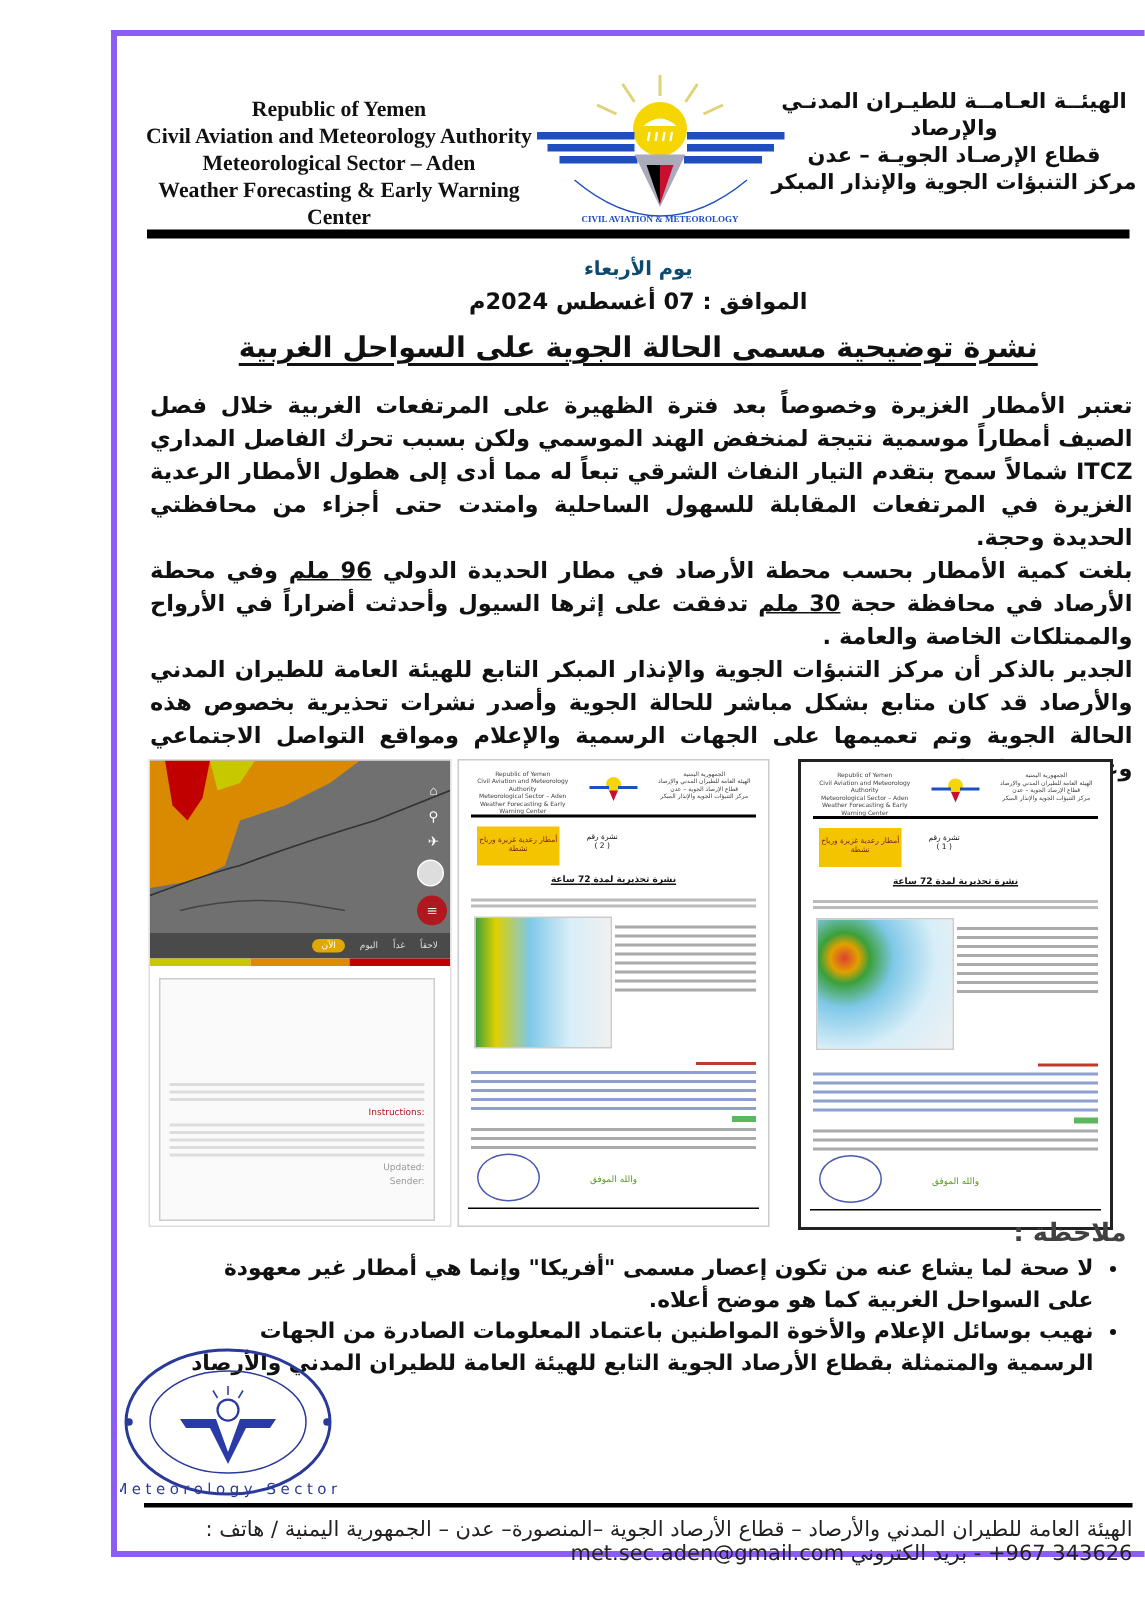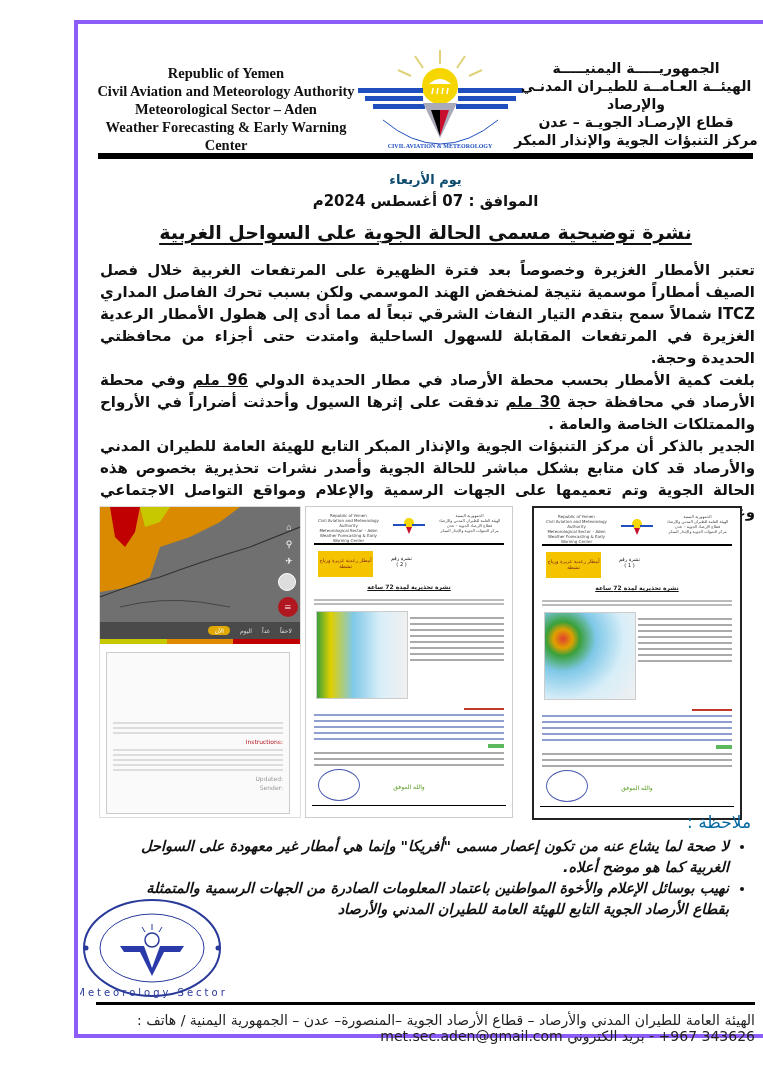--- a/index.html
+++ b/index.html
@@ -15,22 +15,22 @@
   .body{position:absolute;left:22px;right:18px;top:235px;direction:rtl;text-align:justify;font-weight:bold;font-size:15px;line-height:22px;font-family:"DejaVu Sans",sans-serif;}
   .body p{margin:0;}
   .u{text-decoration:underline;}
   .images{position:absolute;left:21px;top:482px;width:660px;height:310px;}
   .img-map{position:absolute;left:0;top:0;width:200px;height:310px;border:1px solid #ddd;background:#fff;overflow:hidden;}
   .map-area{position:absolute;left:0;top:0;width:200px;height:115px;background:#6f6f6f;}
   .map-bar{position:absolute;left:0;top:115px;width:200px;height:17px;background:#4a4a4a;}
   .map-scale{position:absolute;left:0;top:132px;width:200px;height:5px;display:flex;}
   .alert-card{position:absolute;left:6px;top:145px;width:182px;height:160px;border:1px solid #ccc;background:#fafafa;font-size:6px;color:#999;font-family:"DejaVu Sans",sans-serif;direction:rtl;}
   .thumb{position:absolute;top:0;width:206px;height:310px;border:1px solid #ccc;background:#fff;overflow:hidden;}
-  .notes-h{position:absolute;right:22px;top:788px;direction:rtl;color:#0369a1;font-weight:normal;font-size:17px;font-family:"DejaVu Sans",sans-serif;}
-  .notes{position:absolute;right:22px;left:40px;top:812px;direction:rtl;font-weight:bold;font-size:14.5px;line-height:21px;font-family:"DejaVu Sans",sans-serif;margin:0;padding-right:22px;font-style:italic;}
+  .notes-h{position:absolute;right:22px;top:788px;direction:rtl;color:#404040;font-weight:bold;font-size:17px;font-family:"DejaVu Sans",sans-serif;}
+  .notes{position:absolute;right:22px;left:40px;top:812px;direction:rtl;font-weight:bold;font-size:14.5px;line-height:21px;font-family:"DejaVu Sans",sans-serif;margin:0;padding-right:22px;}
   .notes li{margin:0;}
   .stamp{position:absolute;left:2px;top:872px;width:145px;height:105px;text-align:center;}
   .foot-rule{position:absolute;left:18px;right:18px;top:978px;height:3px;background:#000;}
   .footer{position:absolute;left:18px;right:18px;top:988px;direction:rtl;text-align:right;font-size:14px;font-family:"DejaVu Sans",sans-serif;color:#222;}
   .mini{font-family:"DejaVu Sans",sans-serif;font-size:4px;line-height:5px;color:#444;}
 </style>
 </head>
 <body>
 
 <div class="frame">
@@ -69,21 +69,20 @@
       </g>
       <path d="M70 55 L87 90 L104 55 Z" fill="#aab"></path>
       <path d="M78 62 L87 88 L87 62 Z" fill="#000"></path>
       <path d="M87 62 L87 88 L96 62 Z" fill="#c8102e"></path>
       <path d="M30 72 Q87 120 145 72" fill="none" stroke="#1f4fbf" stroke-width="1"></path>
       <text x="87" y="100" text-anchor="middle" font-size="6" font-family="Liberation Serif, serif" fill="#1f4fbf" font-weight="bold">CIVIL AVIATION &amp; METEOROLOGY</text>
     </svg>
   </div>
 
   <div class="hdr-ar">
-    <div>الجمهوريـــــة اليمنيـــــة</div>
     <div>الهيئــة العـامــة للطيـران المدنـي والإرصاد</div>
     <div>قطاع الإرصـاد الجويـة – عدن</div>
     <div>مركز التنبؤات الجوية والإنذار المبكر</div>
   </div>
 
   <div class="rule"></div>
 
   <div class="day">يوم الأربعاء</div>
   <div class="date">الموافق :  07 أغسطس 2024م</div>
   <div class="title">نشرة توضيحية مسمى الحالة الجوية على السواحل الغربية</div>

